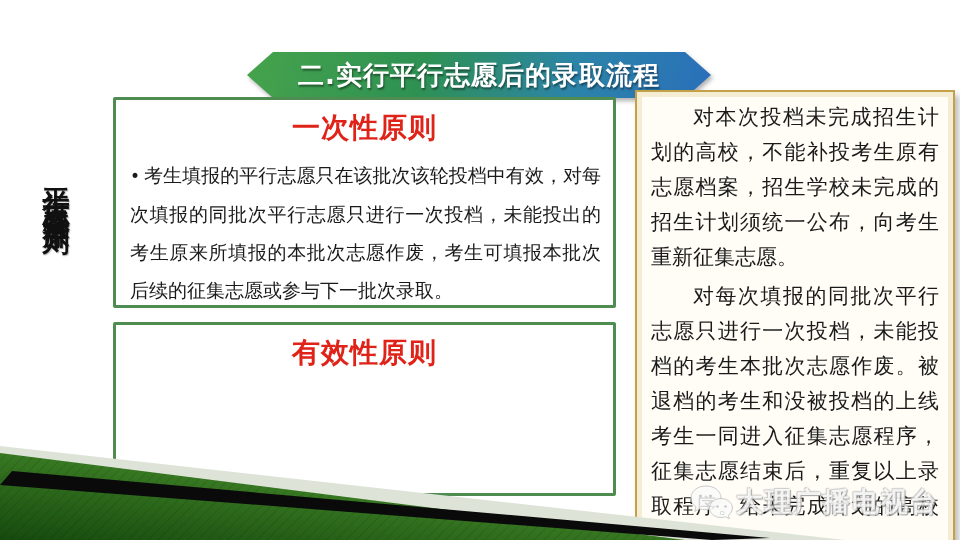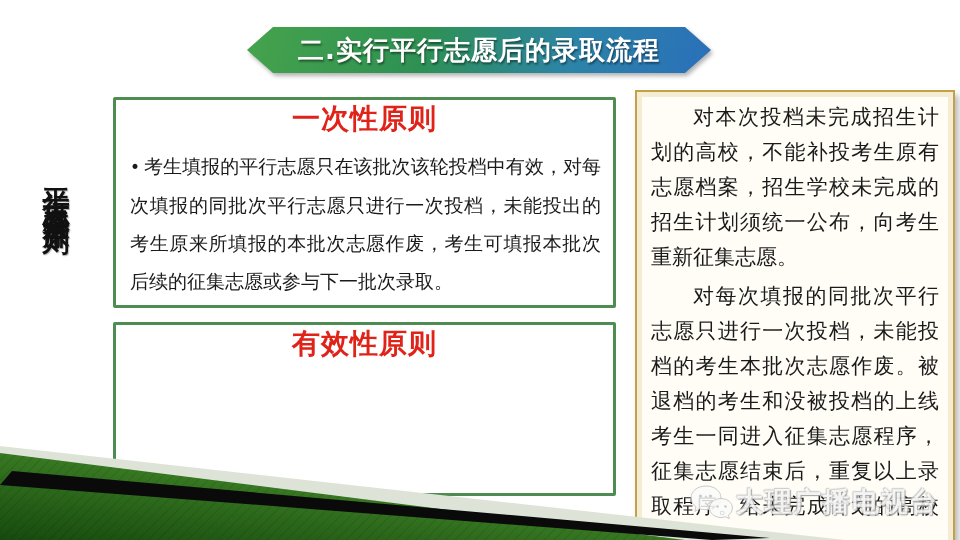--- a/index.html
+++ b/index.html
@@ -12,21 +12,21 @@
 
   
   .banner-wrap{
     position:absolute;left:247px;top:27px;width:464px;height:46px;
     filter:drop-shadow(2px 3px 2px rgba(0,0,0,0.30));
   }
   .banner{
     width:100%;height:100%;
     background:linear-gradient(105deg,#46a34c 0%,#2e9153 38%,#2c84a8 70%,#2a6fba 100%);
     clip-path:polygon(0 50%,26px 0,calc(100% - 26px) 0,100% 50%,calc(100% - 26px) 100%,26px 100%);
-    display:flex;align-items:center;justify-content:center;
+    display:flex;align-items:center;justify-content:center;margin-top:25px;
   }
   .banner-title{
     color:#ffffff;font-size:26px;font-weight:bold;letter-spacing:1px;
     text-shadow:1px 2px 2px rgba(0,0,0,0.45);
     white-space:nowrap;
   }
 
   
   .side-label{
     position:absolute;left:38px;top:166px;height:268px;
@@ -37,21 +37,21 @@
 
   
   .pbox{
     position:absolute;left:113px;width:503px;
     background:#ffffff;border:3px solid #4f8c52;border-radius:2px;
     box-sizing:border-box;
   }
   .pbox.box1{top:97px;height:211px;}
   .pbox.box2{top:322px;height:174px;}
   .pbox-title{
-    text-align:center;margin-top:0;
+    text-align:center;margin-top:9px;
     color:#e02318;font-size:28px;font-weight:bold;letter-spacing:1px;
   }
   .pbox-body{
     margin:9px 12px 0 14px;
     font-size:19px;line-height:38px;color:#1a1a1a;
     text-align:justify;
   }
   .pbox-body .bullet{margin-right:4px;font-size:17px;}
 
   

